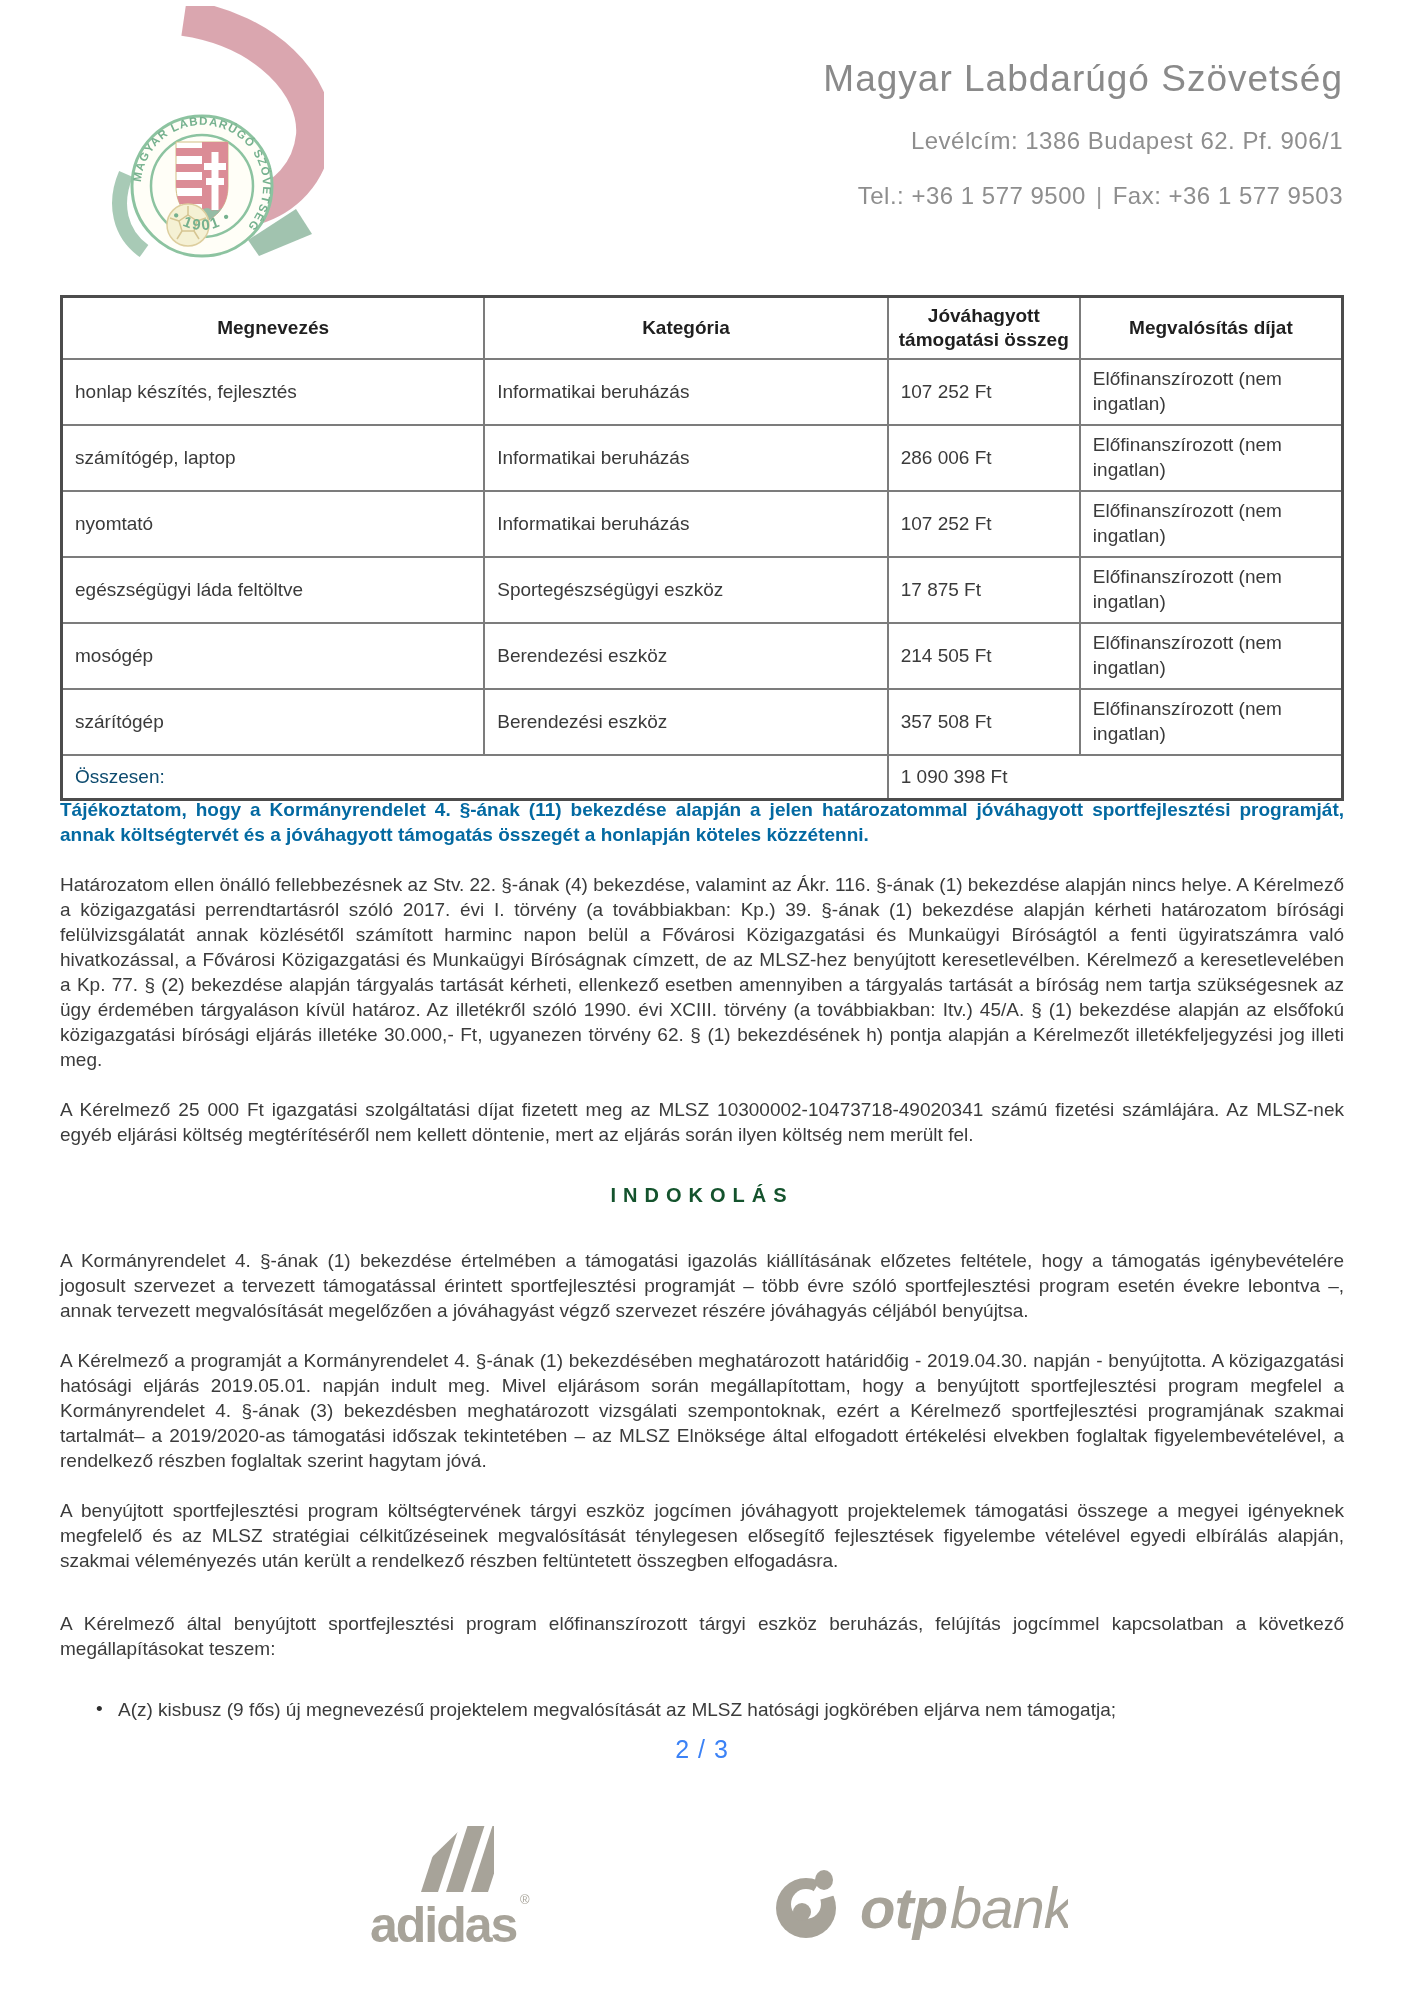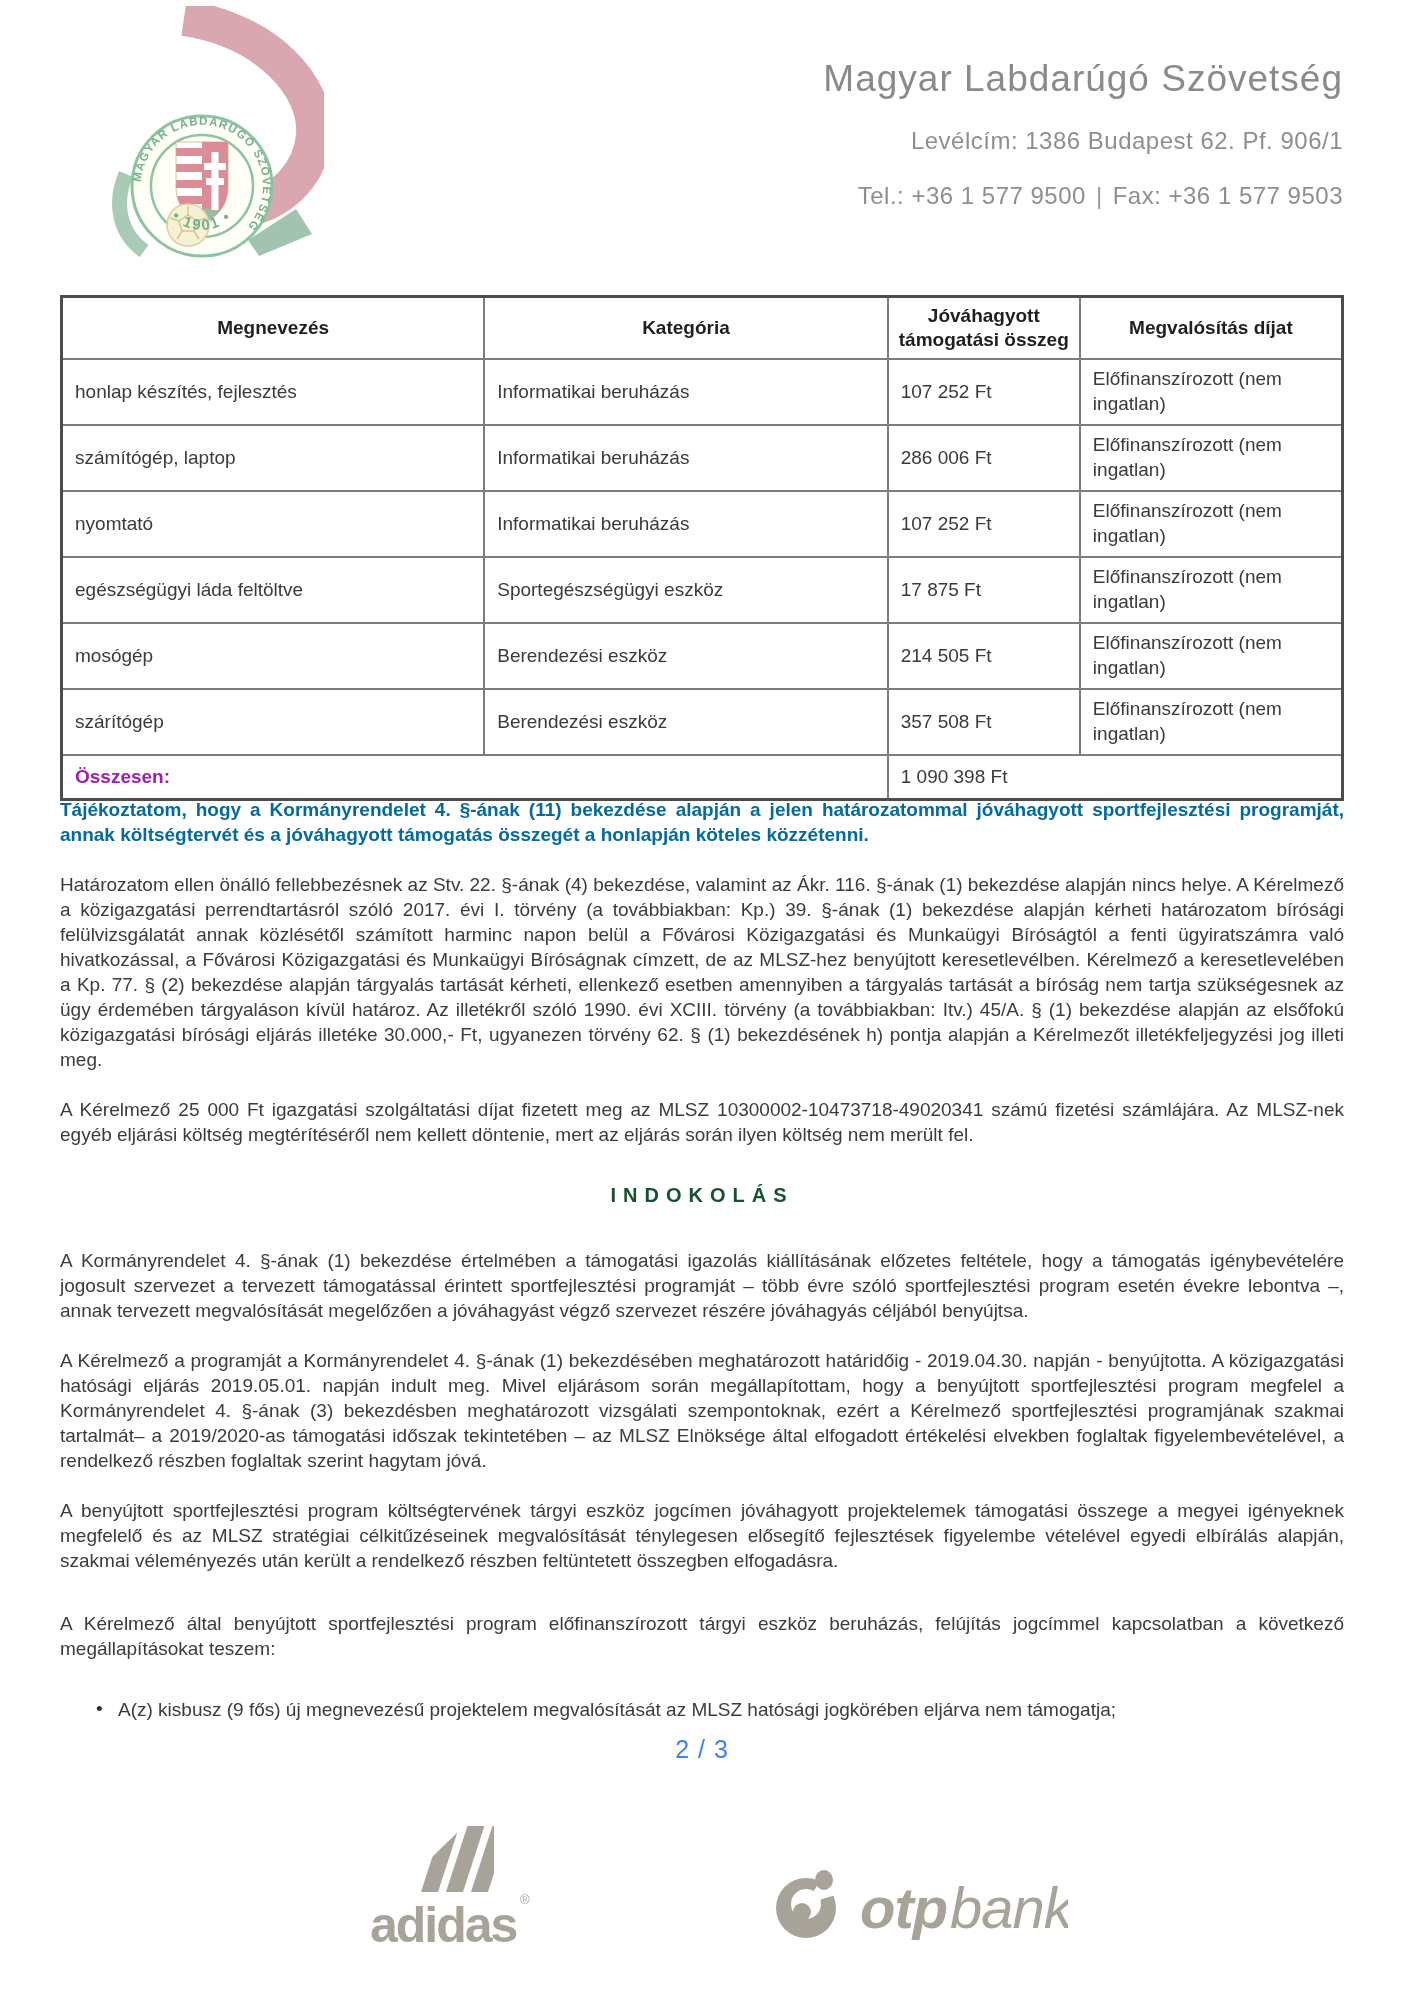--- a/index.html
+++ b/index.html
@@ -26,21 +26,21 @@
   .grant-table th, .grant-table td { border:2px solid #7c7c7c; }
   .grant-table th {
     font-size:19px; font-weight:bold; color:#1f1f1f; text-align:center;
     vertical-align:middle; padding:6px 8px; height:48px; line-height:1.25;
   }
   .grant-table td {
     font-size:19px; color:#3a3a3a; text-align:left; vertical-align:middle;
     padding:6px 12px; height:52px; line-height:1.3;
   }
   .grant-table tr.total-row td { height:30px; }
-  .grant-table td.total-label { font-weight:bold; color:#a21caf; }
+  .grant-table td.total-label { font-weight:normal; color:#0c4a6e; }
 
   
   .content {
     position:absolute; top:797px; left:60px; width:1284px;
     font-size:19px; line-height:25px; color:#3b3b3b; text-align:justify;
   }
   .content p { margin:0 0 25px 0; }
   .p-bold { font-weight:bold; color:#0369a1; }
   .section-heading {
     font-size:20px; font-weight:bold; color:#14532d; text-align:center;

